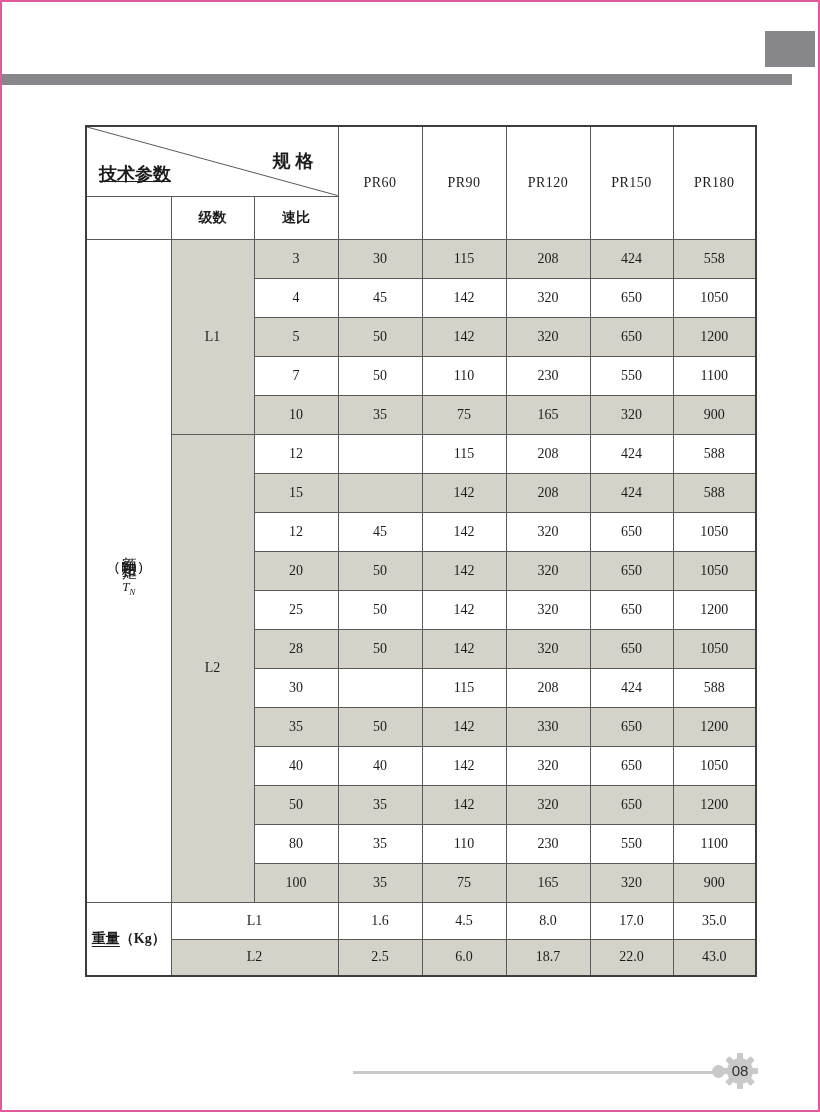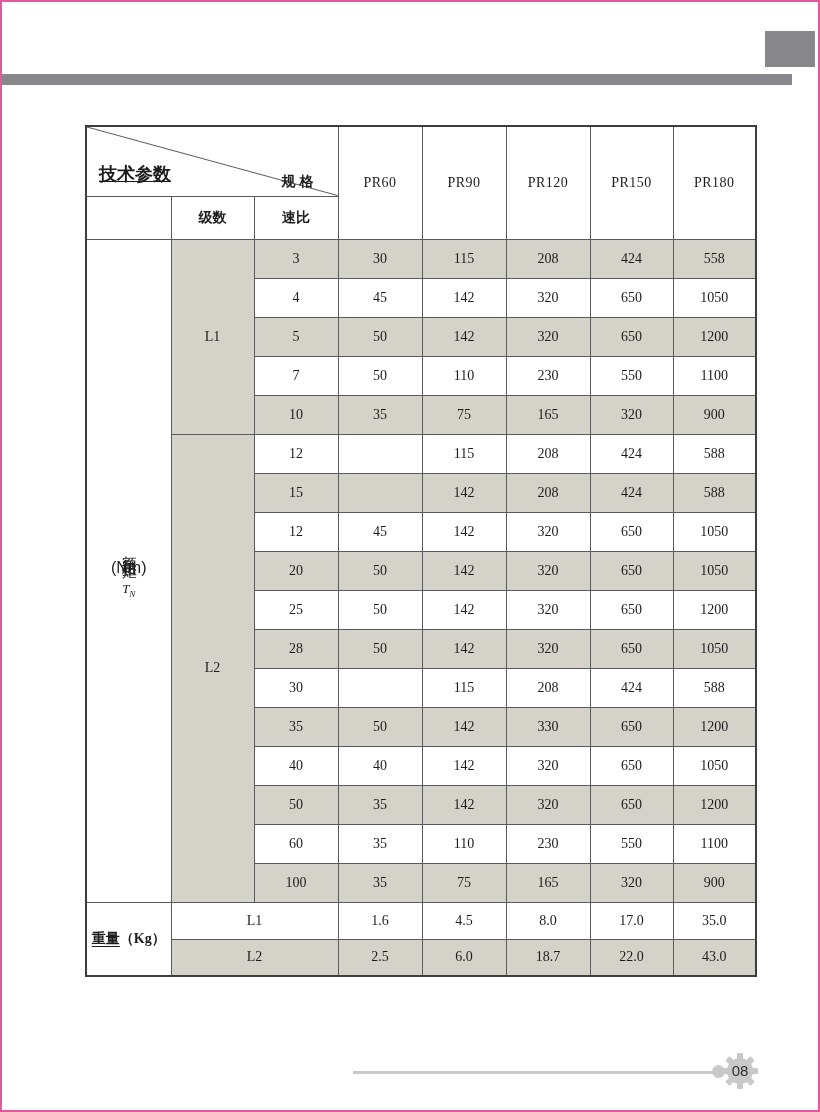--- a/index.html
+++ b/index.html
@@ -24,33 +24,33 @@
   tr.h2 { height:43px; }
   tbody.data tr { height:39px; }
   tbody.wt tr { height:37px; }
 
   td.prh { font-family:"Liberation Sans", sans-serif; font-size:13px; letter-spacing:0.5px;margin-top:12px; }
   td.cjk { font-family:"Liberation Sans", sans-serif; font-weight:bold; font-size:14px; }
 
   
   td.diag { position:relative; }
   .diag svg.dline { position:absolute; inset:0; width:100%; height:100%; display:block; }
-  .diag .lbl-tr { position:absolute; top:22px; right:24px; font-family:"Liberation Sans", sans-serif; font-weight:bold; font-size:14px;margin-top:24px; }
+  .diag .lbl-tr { position:absolute; top:22px; right:24px; font-family:"Liberation Sans", sans-serif; font-weight:bold; font-size:18px; }
   .diag .lbl-bl { position:absolute; bottom:10px; left:12px; font-family:"Liberation Sans", sans-serif; font-weight:bold; font-size:18px;text-decoration:underline; }
 
   
   tbody.data tr:nth-child(odd) > td { background:#d5d2ca; }
   tbody.wt tr:nth-child(2) > td { background:#d5d2ca; }
   td.grp { background:#d5d2ca !important; }
   td.lab { background:#ffffff !important; }
 
   
   .vlabel { display:flex; flex-direction:column; align-items:center; justify-content:center; gap:4px; height:100%; }
   .vtext { writing-mode:vertical-rl; text-orientation:upright; letter-spacing:3px; font-size:15px; font-family:"Liberation Serif", serif; }
-  .vunit { font-size:16px; font-family:Liberation Sans, sans-serif; }
+  .vunit { font-size:13px; font-family:Liberation Mono, monospace; }
   .tsym  { font-size:13px; font-family:"Liberation Serif", serif; font-style:italic; }
   .tsym sub { font-size:9px; }
 
   
   .wlab-main { text-decoration:underline; text-underline-offset:3px;margin-top:45px; }
 
   
   .f-line { position:absolute; left:353px; top:1071px; width:362px; height:3px; background:#c9c9c9; }
   .f-dot  { position:absolute; left:712px; top:1065px; width:13px; height:13px; border-radius:50%; background:#c9c9c9; }
   .f-gear { position:absolute; left:722px; top:1053px; width:36px; height:36px; }
@@ -222,21 +222,21 @@
           </tr>
         <tr>
             <td>50</td>
             <td>35</td>
             <td>142</td>
             <td>320</td>
             <td>650</td>
             <td>1200</td>
           </tr>
         <tr>
-            <td>60</td>
+            <td>80</td>
             <td>35</td>
             <td>110</td>
             <td>230</td>
             <td>550</td>
             <td>1100</td>
           </tr>
         <tr>
             <td>100</td>
             <td>35</td>
             <td>75</td>

